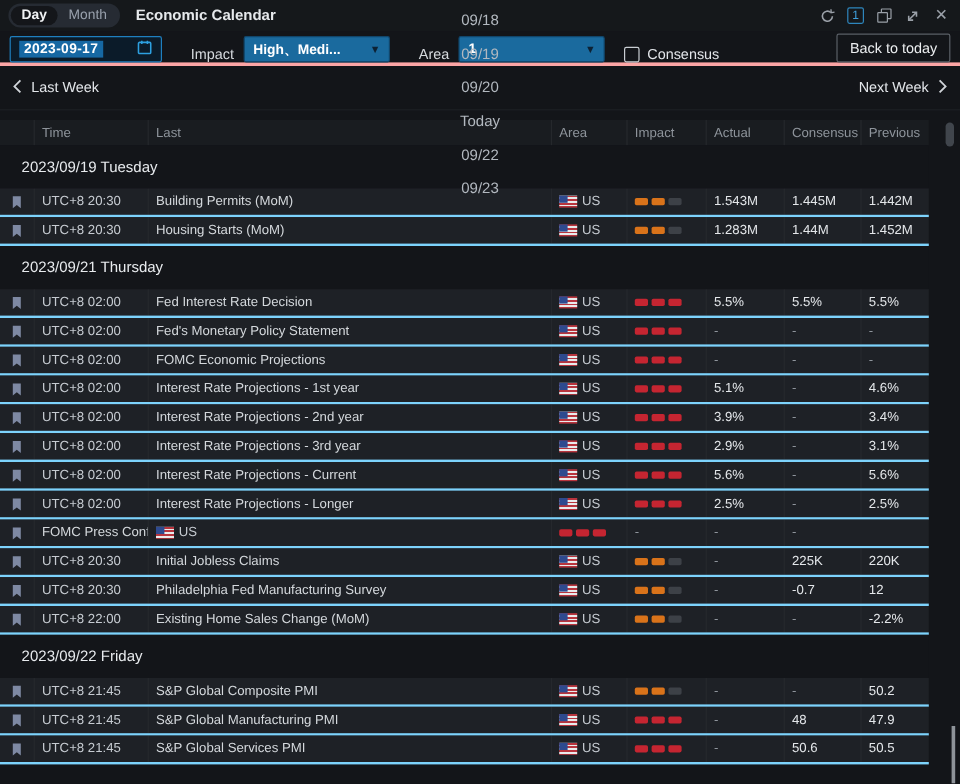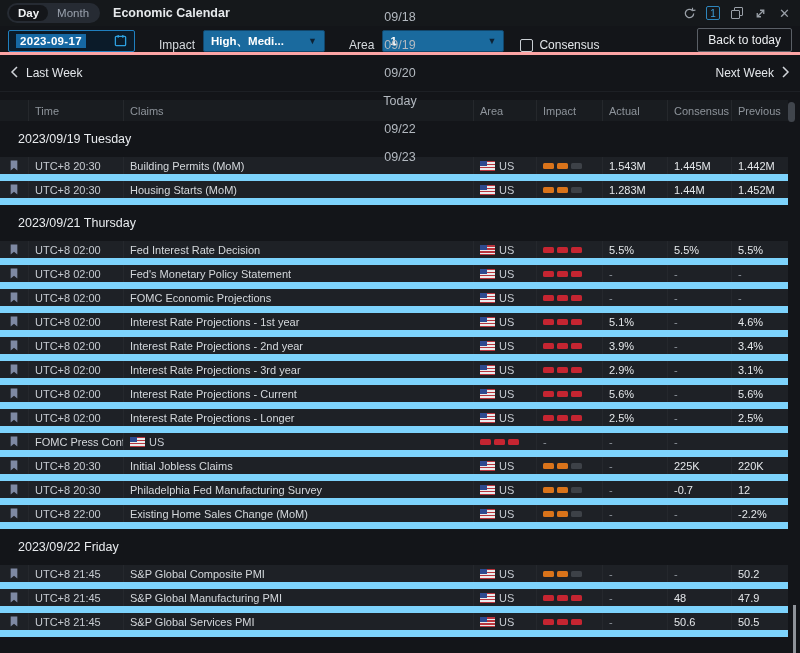--- a/index.html
+++ b/index.html
@@ -36,27 +36,27 @@
   
   .weeknav { height:37px; display:flex; align-items:center; padding:0 10px; border-bottom:1px solid #1d2025; position:relative; }
   .wk-side { display:flex; align-items:center; gap:7px; color:#e3e6ea; font-size:12px; white-space:nowrap; }
   .chev { color:#d0d4d9; }
   .days { position:absolute; left:0; right:0; display:flex; justify-content:center; gap:14px; height:100%; align-items:center;flex-direction:column; }
   .day-tab { font-size:12.5px; color:#b3b9c0; height:100%; display:flex; align-items:center; position:relative; padding:0 1px; }
   .day-tab.active { color:#2f9ad9; }
   .day-tab.active::after { content:""; position:absolute; left:-2px; right:-2px; bottom:0; height:2px; background:#2e86c8; }
   .wk-next { margin-left:auto; }
   
-  .table-wrap { margin-top:8px; margin-right:12px; }
+  .table-wrap { margin-top:8px; margin-right:26px; }
   .grid-row { display:grid; grid-template-columns:28px 95px 1fr 63px 66px 65px 64px 57px; align-items:center; }
   .thead { height:21px; background:#191c20; color:#8e949b; font-size:11px; }
   .thead .hcell { padding-left:6px; border-left:1px solid rgba(255,255,255,.055); height:100%; display:flex; align-items:center; }
   .thead .hcell:first-child { border-left:none; }
   .section-row { height:36px; display:flex; align-items:center; padding-left:18px; color:#e8ebee; font-size:12.5px; font-weight:normal; background:#131519; }
-  .trow { height:24px; background:#1e2126; border-bottom:7px solid #7dd3fc; cursor:default; }
+  .trow { height:24px; background:#1e2126; border-bottom:2px solid #7dd3fc; cursor:default; }
   .cell { height:100%; display:flex; align-items:center; padding-left:6px; border-left:1px solid rgba(255,255,255,.035); overflow:hidden; white-space:nowrap; }
   .cell:first-child { border-left:none; justify-content:center; padding-left:0; }
   .c-time { color:#c6cbd1; }
   .c-event { color:#d4d8dc; }
   .c-area { color:#c6cbd1; gap:4px; }
   .c-val { color:#e4e7ea; }
   .c-val.dash { color:#8f959c; }
   
   .flag-us { width:15px; height:10px; position:relative; flex:none;
     background:repeating-linear-gradient(180deg,#b8343d 0 1.5px,#e9eaeb 1.5px 3px); }
@@ -160,21 +160,21 @@
           <polyline points="2,1 7,6 2,11"></polyline>
         </svg>
     </span>
   </div>
 </div>
 
 <div class="table-wrap">
   <div class="grid-row thead">
     <div class="hcell"></div>
     <div class="hcell">Time</div>
-    <div class="hcell">Claims</div>
+    <div class="hcell">Last</div>
     <div class="hcell">Area</div>
     <div class="hcell">Impact</div>
     <div class="hcell">Actual</div>
     <div class="hcell">Consensus</div>
     <div class="hcell">Previous</div>
   </div>
   <div id="tbody">
       <div class="section-row">2023/09/19 Tuesday</div>
       <div class="grid-row trow">
         <div class="cell bm">

